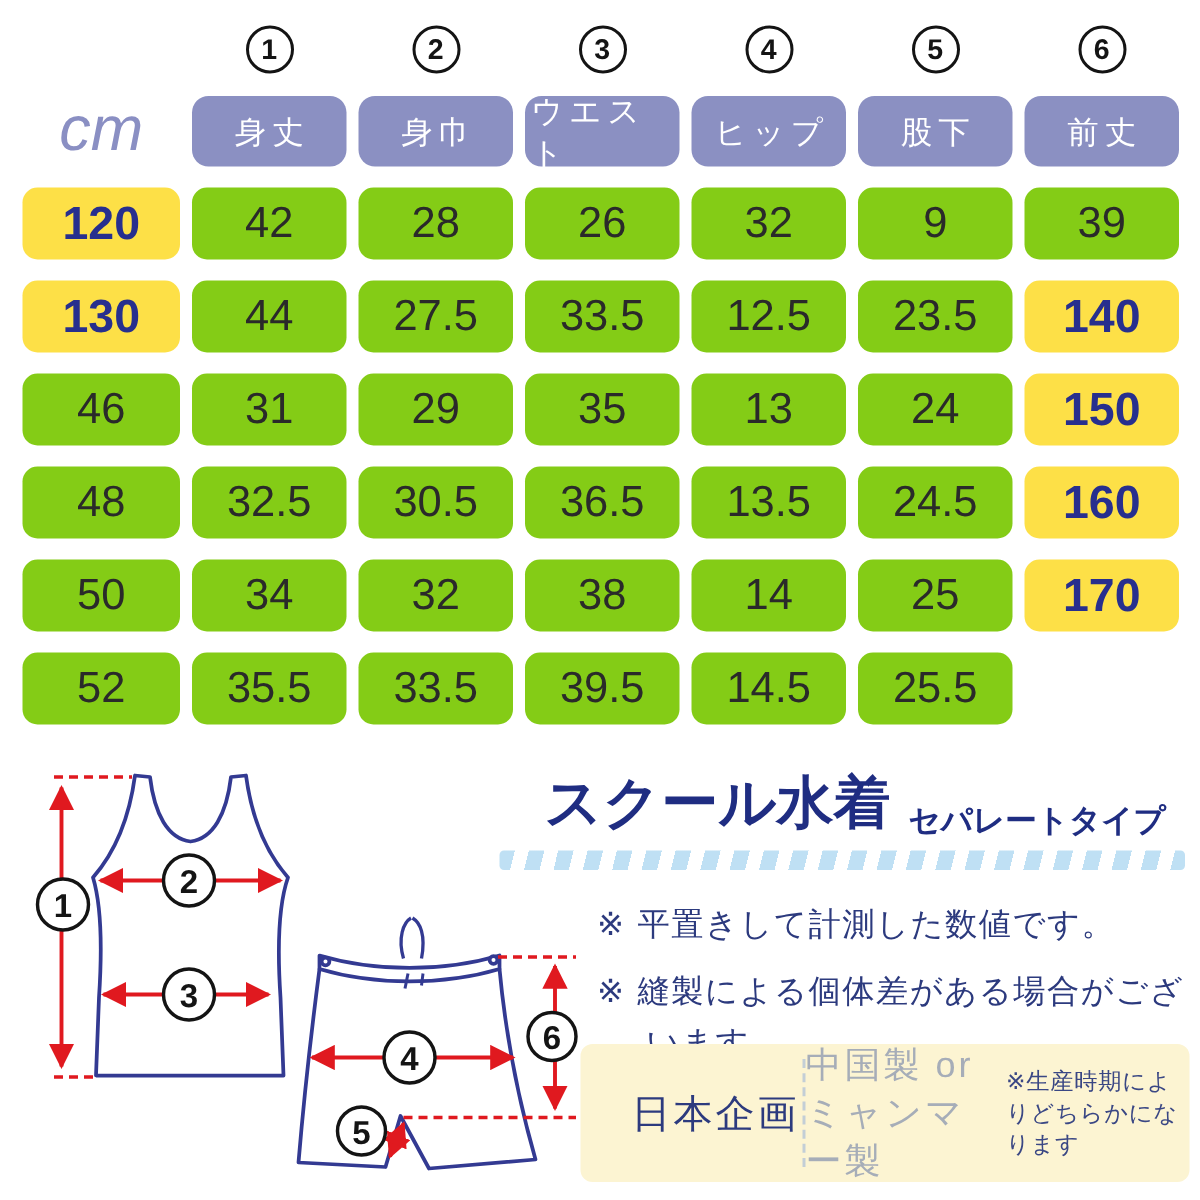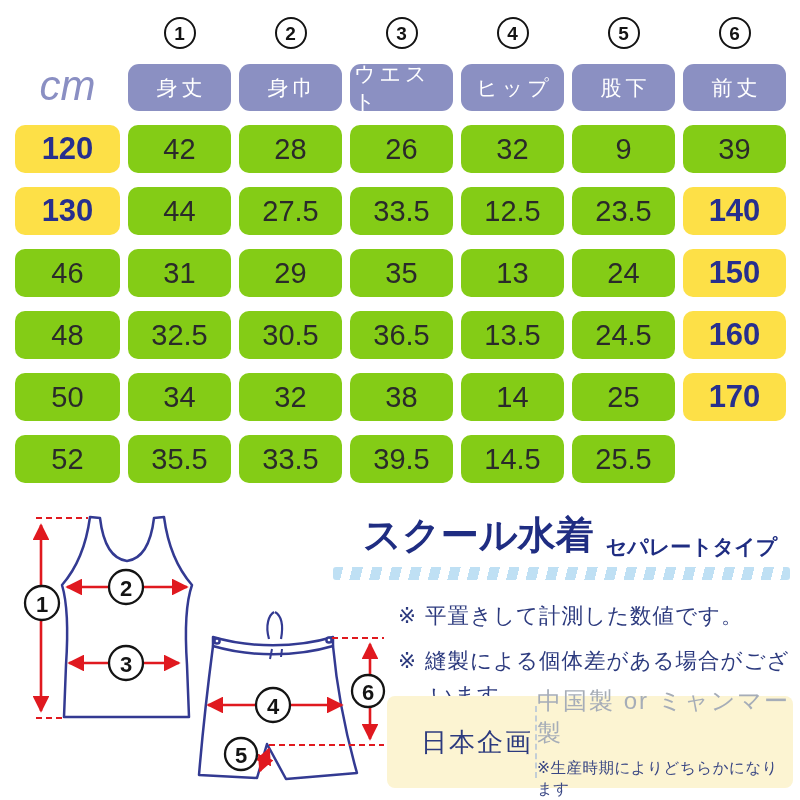--- a/index.html
+++ b/index.html
@@ -37,21 +37,21 @@
       border-radius:3px;}
   .notes{position:absolute;left:398px;top:588px;width:402px;color:#2c3a7e;}
   .notes p{margin:12px 0 7px 0;font-size:21.5px;line-height:1.55;letter-spacing:1px;
       padding-left:33px;text-indent:-33px;}
   .mk{margin-right:8px;}
   .origin-box{position:absolute;left:387px;top:696px;width:406px;height:92px;
       background:#fcf4d2;border-radius:8px;display:flex;align-items:stretch;}
   .origin-left{width:116px;display:flex;align-items:center;justify-content:center;
       color:#2c3a7e;font-size:26px;letter-spacing:2px;padding-left:32px;}
   .origin-divider{border-left:2px dashed #c3ced6;margin:10px 0;}
-  .origin-right{flex:1;display:flex;flex-direction:column;align-items:center;
+  .origin-right{flex:1;display:flex;flex-direction:row;align-items:center;
       justify-content:center;gap:9px;}
   .made-in{color:#a6adb8;font-size:24px;letter-spacing:2px;}
   .made-in-note{color:#3a4784;font-size:15.5px;letter-spacing:0.5px;}
 </style>
 </head>
 <body>
 
 <div class="page">
 
   <div class="size-table">

